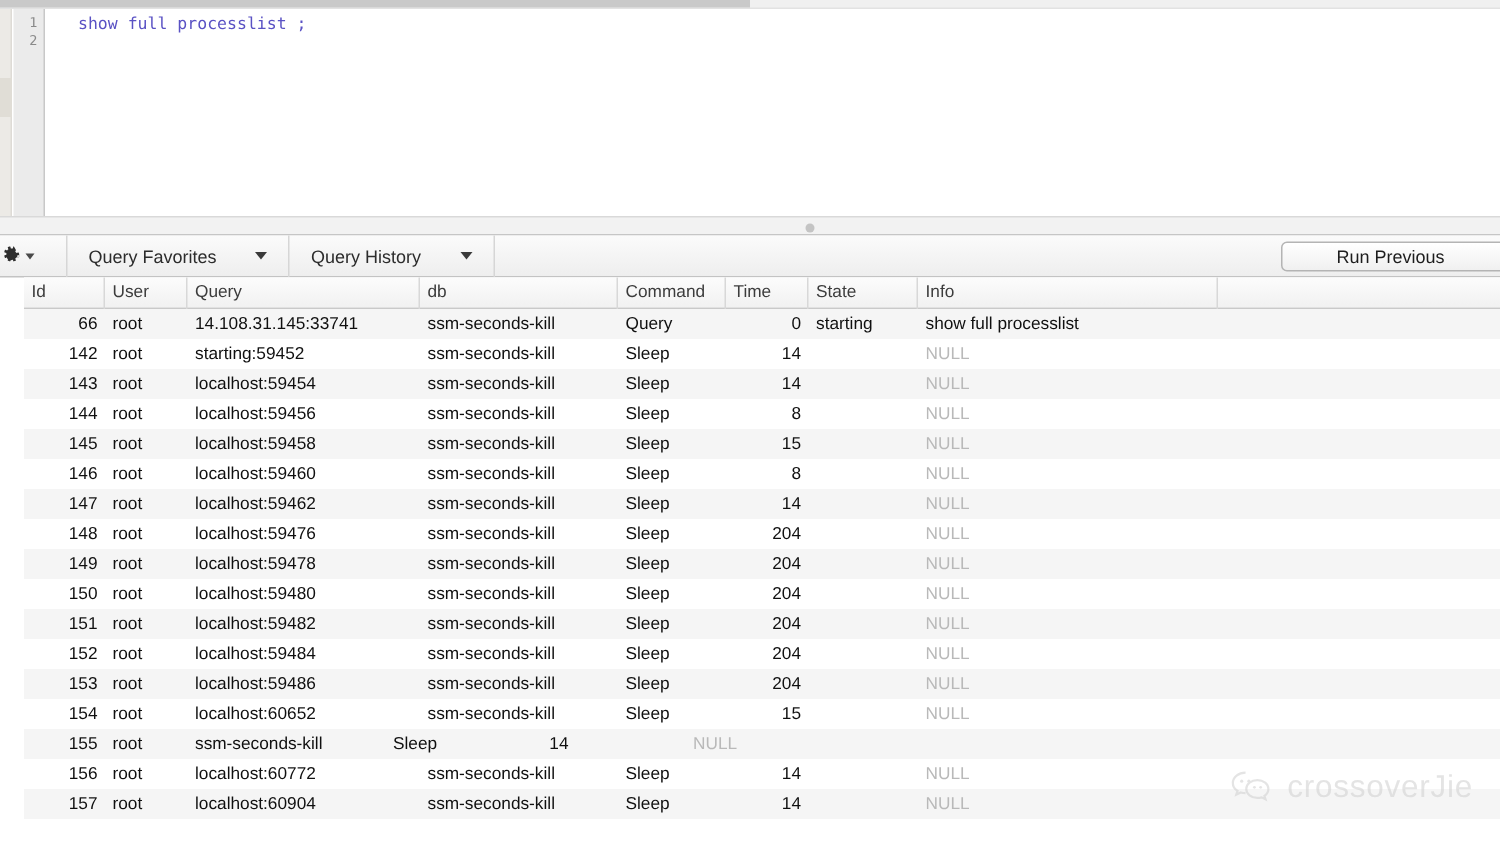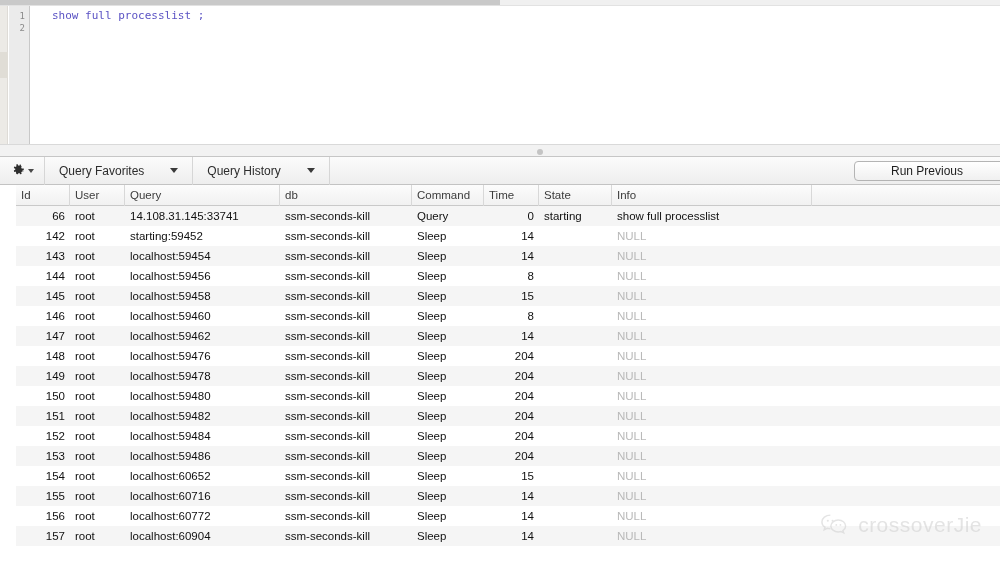--- a/index.html
+++ b/index.html
@@ -68,21 +68,21 @@
   }
 
   
   .toolbar{
     position:absolute; left:0; top:157px; width:1000px; height:28px;
     background:linear-gradient(#fbfbfb,#eeeeee);
     border-bottom:1px solid #c3c3c3;
     display:flex; align-items:center;
   }
   .tb-cell{
-    height:28px; display:flex; align-items:center; justify-content:center;
+    height:28px; display:flex; align-items:center; 
     border-right:1px solid #d6d6d6;
     font-size:12px; color:#2c2c2c;
   }
   .tb-gear{ width:45px; gap:3px; }
   .gear-svg{ display:block; }
   .caret{
     width:0;height:0;border-left:3.5px solid transparent;
     border-right:3.5px solid transparent;border-top:4px solid #4a4a4a;
   }
   .tb-menu{ padding:0 14px; gap:26px; }
@@ -357,21 +357,20 @@
           <div class="c w-db">ssm-seconds-kill</div>
           <div class="c w-cmd">Sleep</div>
           <div class="c w-time num">15</div>
           <div class="c w-state"></div>
           <div class="c w-info null">NULL</div>
           <div class="c w-pad"></div>
         </div>
         <div class="row odd">
           <div class="c w-id num">155</div>
           <div class="c w-user">root</div>
-          <div class="c w-host">localhost:60716</div>
           <div class="c w-db">ssm-seconds-kill</div>
           <div class="c w-cmd">Sleep</div>
           <div class="c w-time num">14</div>
           <div class="c w-state"></div>
           <div class="c w-info null">NULL</div>
           <div class="c w-pad"></div>
         </div>
         <div class="row even">
           <div class="c w-id num">156</div>
           <div class="c w-user">root</div>

